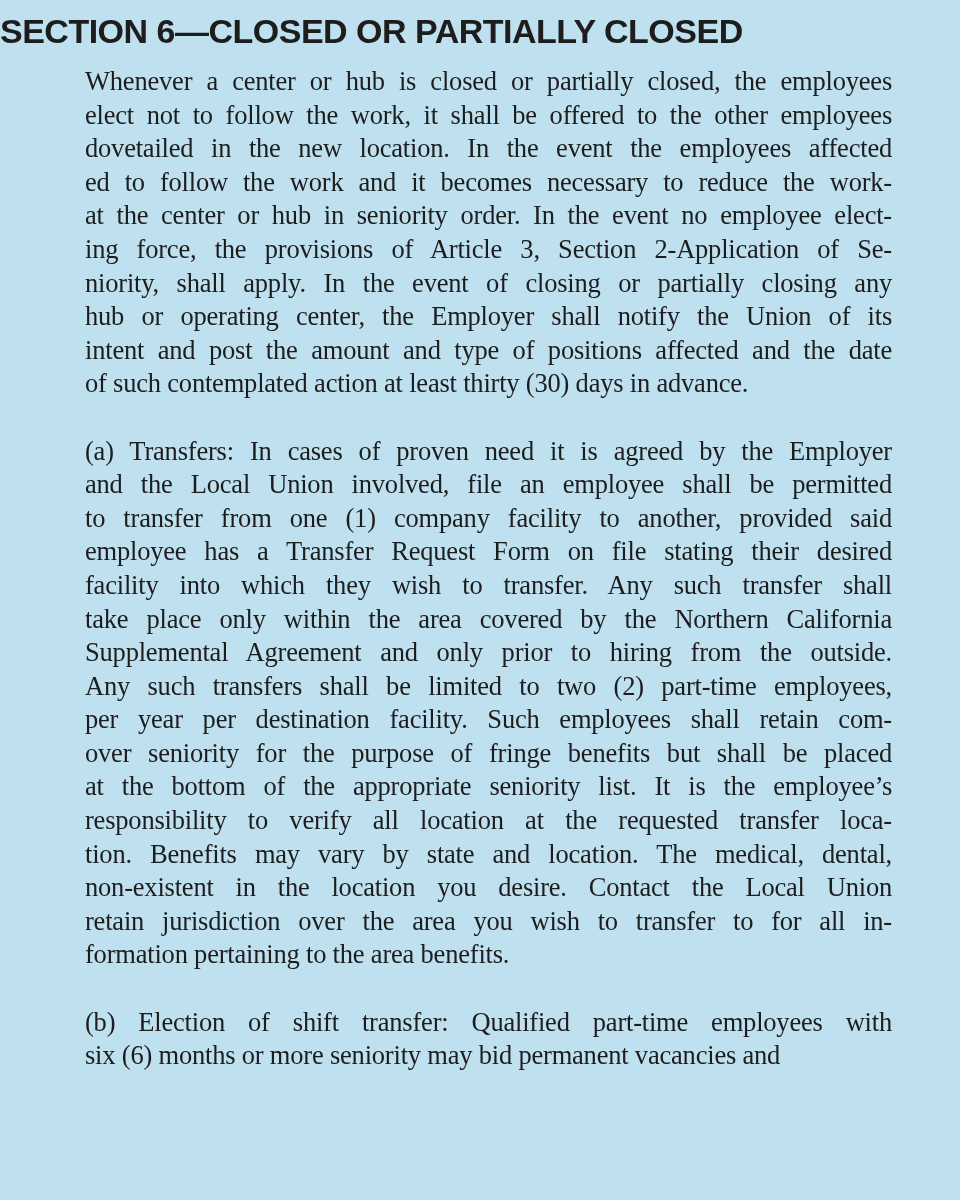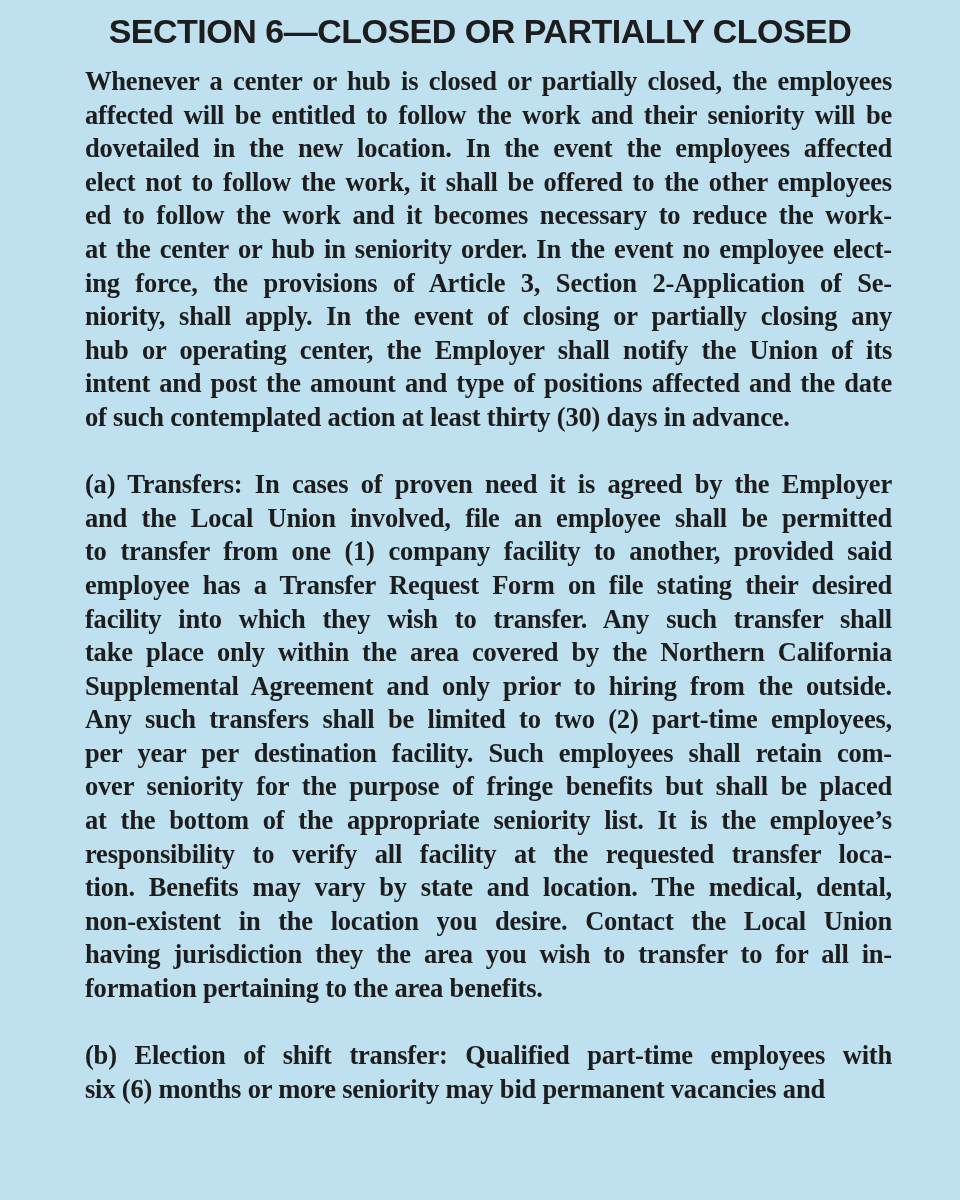--- a/index.html
+++ b/index.html
@@ -14,33 +14,32 @@
     box-sizing: border-box;
   }
   .heading {
     margin: 0;
     padding-top: 11px;
     font-family: "Liberation Sans", sans-serif;
     font-weight: bold;
     font-size: 34px;
     line-height: 40px;
     letter-spacing: -0.5px;
-    text-align: center;
+    text-align: left;
   }
   .doc-body {
     box-sizing: border-box;
     padding: 14px 68px 0 85px;
     font-family: "Liberation Serif", serif;
     font-size: 26.5px;
     line-height: 33.6px;
     letter-spacing: -0.2px;
   }
   .paragraph {
     margin: 0 0 33.6px 0;
-    font-weight: bold;
   }
   .paragraph:last-child {
     margin-bottom: 9px;
   }
   .text-line {
     text-align: justify;
     text-align-last: justify;
   }
   .text-line.last {
     text-align-last: left;
@@ -49,47 +48,46 @@
 </head>
 <body>
 
 <div class="page" style="background: rgb(190, 224, 239); color: rgb(29, 29, 29);">
   <h1 class="heading">
     <div class="heading-line">SECTION 6—CLOSED OR PARTIALLY CLOSED</div>
   </h1>
   <div class="doc-body">
     <div class="paragraph">
         <div class="text-line">Whenever a center or hub is closed or partially closed, the employees</div>
-        <div class="text-line">affected will be entitled to follow the work and their seniority will be</div>
+        <div class="text-line">elect not to follow the work, it shall be offered to the other employees</div>
         <div class="text-line">dovetailed in the new location. In the event the employees affected</div>
-        <div class="text-line">elect not to follow the work, it shall be offered to the other employees</div>
         <div class="text-line">ed to follow the work and it becomes necessary to reduce the work-</div>
         <div class="text-line">at the center or hub in seniority order. In the event no employee elect-</div>
         <div class="text-line">ing force, the provisions of Article 3, Section 2-Application of Se-</div>
         <div class="text-line">niority, shall apply. In the event of closing or partially closing any</div>
         <div class="text-line">hub or operating center, the Employer shall notify the Union of its</div>
         <div class="text-line">intent and post the amount and type of positions affected and the date</div>
         <div class="text-line last">of such contemplated action at least thirty (30) days in advance.</div>
       </div>
     <div class="paragraph">
         <div class="text-line">(a) Transfers: In cases of proven need it is agreed by the Employer</div>
         <div class="text-line">and the Local Union involved, file an employee shall be permitted</div>
         <div class="text-line">to transfer from one (1) company facility to another, provided said</div>
         <div class="text-line">employee has a Transfer Request Form on file stating their desired</div>
         <div class="text-line">facility into which they wish to transfer. Any such transfer shall</div>
         <div class="text-line">take place only within the area covered by the Northern California</div>
         <div class="text-line">Supplemental Agreement and only prior to hiring from the outside.</div>
         <div class="text-line">Any such transfers shall be limited to two (2) part-time employees,</div>
         <div class="text-line">per year per destination facility. Such employees shall retain com-</div>
         <div class="text-line">over seniority for the purpose of fringe benefits but shall be placed</div>
         <div class="text-line">at the bottom of the appropriate seniority list. It is the employee’s</div>
-        <div class="text-line">responsibility to verify all facility at the requested transfer loca-</div>
+        <div class="text-line">responsibility to verify all location at the requested transfer loca-</div>
         <div class="text-line">tion. Benefits may vary by state and location. The medical, dental,</div>
         <div class="text-line">non-existent in the location you desire. Contact the Local Union</div>
-        <div class="text-line">having jurisdiction they the area you wish to transfer to for all in-</div>
+        <div class="text-line">retain jurisdiction over the area you wish to transfer to for all in-</div>
         <div class="text-line last">formation pertaining to the area benefits.</div>
       </div>
     <div class="paragraph">
         <div class="text-line">(b) Election of shift transfer: Qualified part-time employees with</div>
         <div class="text-line last">six (6) months or more seniority may bid permanent vacancies and</div>
       </div>
   </div>
 </div>
 
 </body></html>

